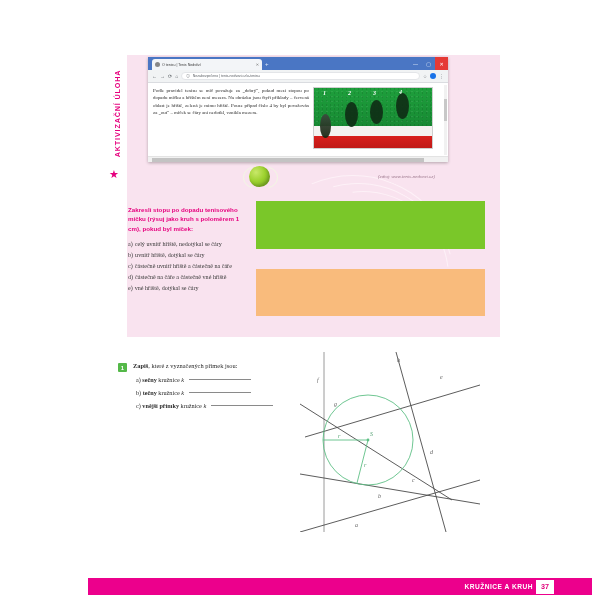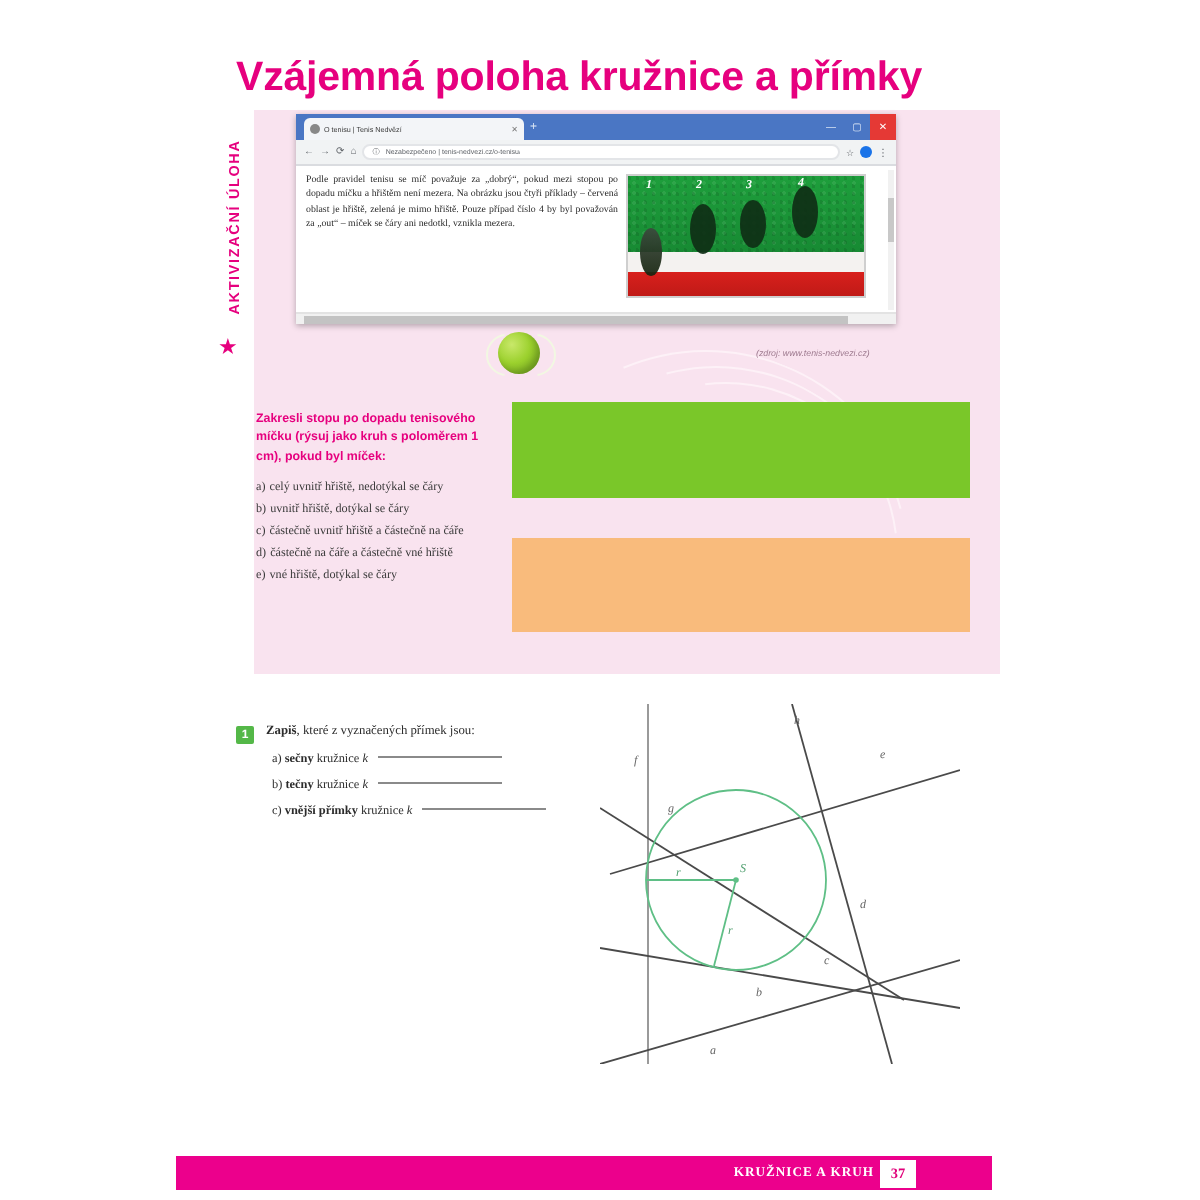--- a/index.html
+++ b/index.html
@@ -184,38 +184,37 @@
   }
   .l1{top:14px;} .l2{top:27px;} .l3{top:40px;}
   .ex-line b{font-weight:bold;}
   .ex-line i{font-style:italic;}
 
   
   .geo{position:absolute;left:300px;top:352px;width:180px;height:180px;}
 
   
   .footer{
-    position:absolute;left:88px;top:578px;width:408px;height:17px;background:#ec008c;font-family:Liberation Serif, serif;
+    position:absolute;left:88px;top:578px;width:504px;height:17px;background:#ec008c;
   }
   .footer-label{
     position:absolute;right:59px;top:4.5px;font-size:6.6px;font-weight:bold;color:#fff;
     letter-spacing:0.5px;
   }
   .footer-page{
     position:absolute;right:38px;top:1.5px;width:18px;height:14px;background:#fff;
     color:#e0007a;font-size:7.2px;font-weight:bold;
     display:flex;align-items:center;justify-content:center;
   }
 </style>
 </head>
 <body>
 
 <div class="page">
 
-  <div class="title">Vzájemná poloha kružnice a přímky</div>
 
   <div class="pink-panel">
     <div class="pink-swoosh sw1"></div>
     <div class="pink-swoosh sw2"></div>
     <div class="pink-swoosh sw3"></div>
   </div>
 
   <div class="vtab">
     <div class="vtab-text">AKTIVIZAČNÍ ÚLOHA</div>
     <div class="vtab-star">★</div>

